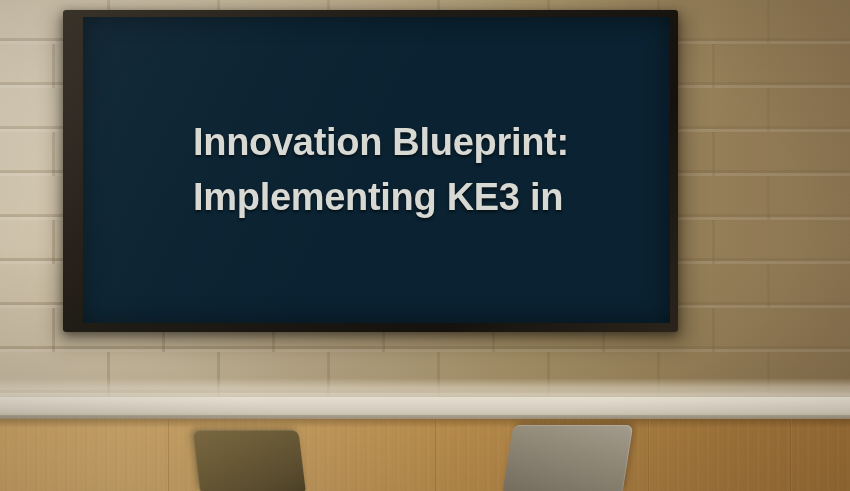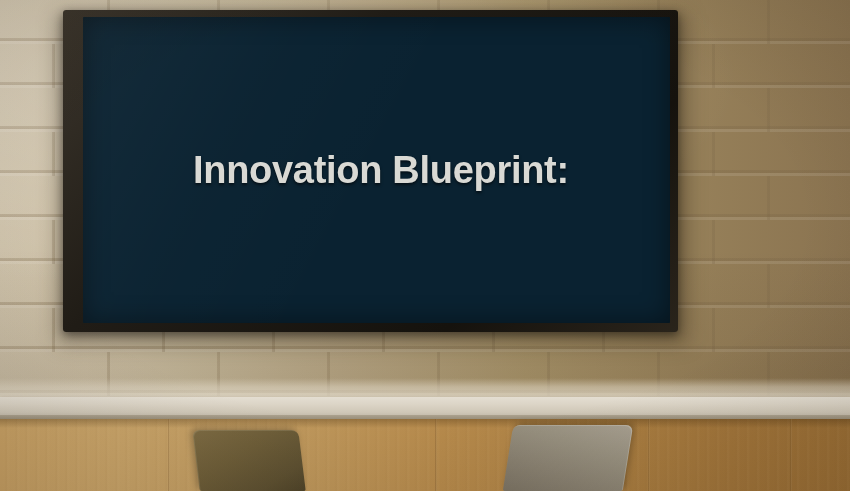--- a/index.html
+++ b/index.html
@@ -245,20 +245,21 @@
     <div class="wall-joints-b" style="top:308px"></div>
     <div class="wall-joints-a" style="top:352px"></div>
   </div>
   <div class="wall-shade"></div>
 
   <div class="tv-shadow"></div>
   <div class="tv">
     <div class="tv-screen">
       <div class="slide-title">
         <span class="tline">Innovation Blueprint:</span>
+        <span class="tline">Implementing KE3 in</span>
       </div>
     </div>
   </div>
 
   <div class="counter-wall-base"></div>
   <div class="countertop"></div>
   <div class="countertop-front"></div>
 
   <div class="cabinet"></div>
   <div class="cab-top-shadow"></div>

